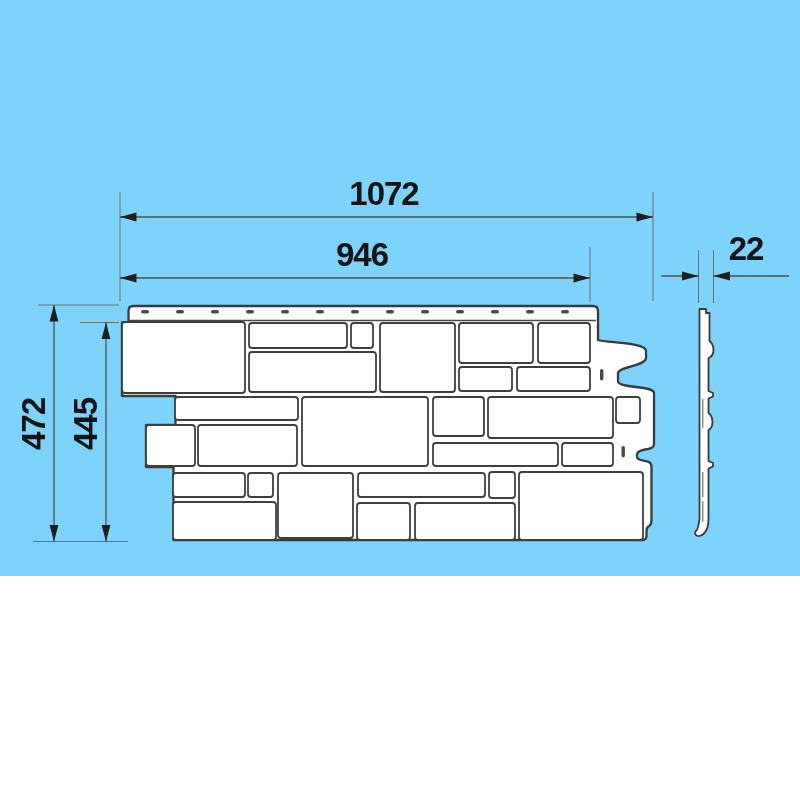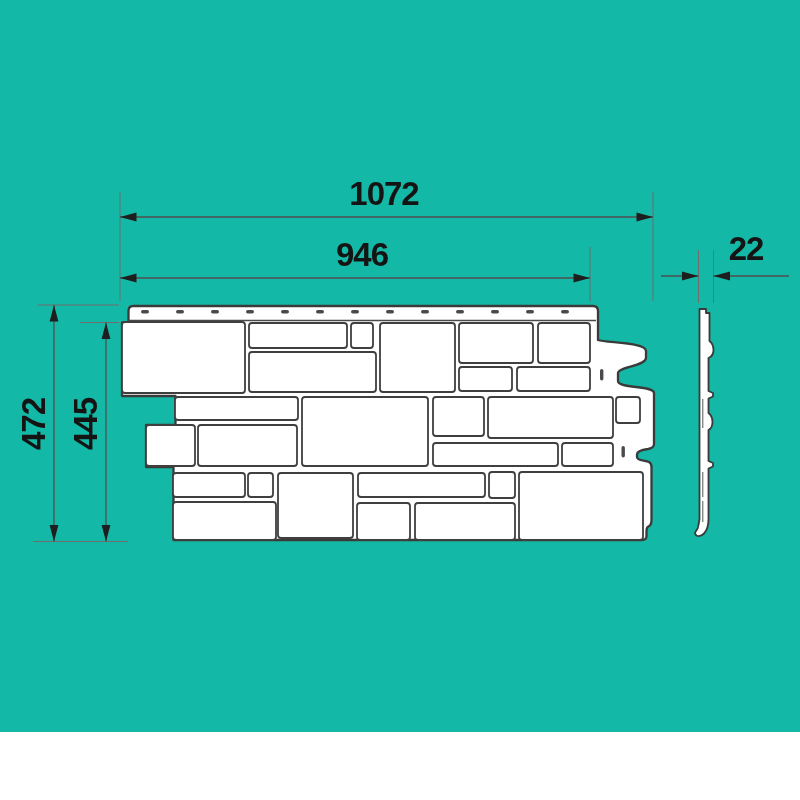--- a/index.html
+++ b/index.html
@@ -1,16 +1,16 @@
 <!DOCTYPE html>
 <html><head>
 <meta charset="utf-8">
 <style>
   html,body{margin:0;padding:0;background:#ffffff;}
-  .stage{position:relative;width:800px;height:732px;background:#14b8a6;overflow:hidden;
+  .stage{position:relative;width:800px;height:576px;background:#7dd3fc;overflow:hidden;
          font-family:"Liberation Sans", sans-serif;}
   svg{position:absolute;left:0;top:0;}
   .dim-text{font-family:"Liberation Sans", sans-serif;font-weight:700;font-size:33px;
             letter-spacing:-1px;fill:#141414;}
   .dim-line{stroke:#4f4f4f;stroke-width:1.3;fill:none;}
   .ext-line{stroke:#6e6e6e;stroke-width:1;fill:none;}
   .stone{fill:#ffffff;stroke:#3f3f3f;stroke-width:1.8;}
   .outline{fill:#ffffff;stroke:#3a3a3a;stroke-width:2.3;stroke-linejoin:round;}
   .striplined{stroke:#4a4a4a;stroke-width:1.4;fill:none;}
   .slot{fill:#4a4a4a;}

